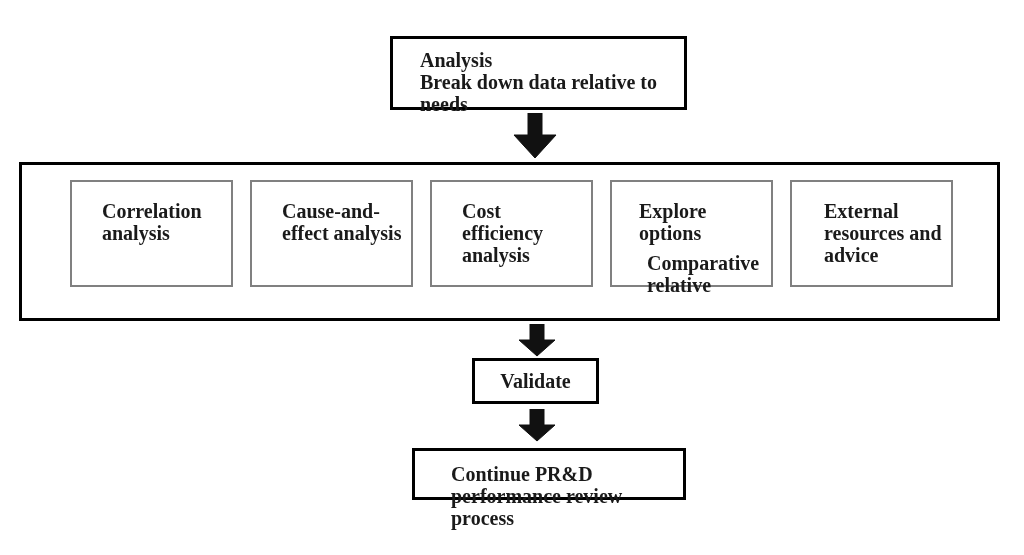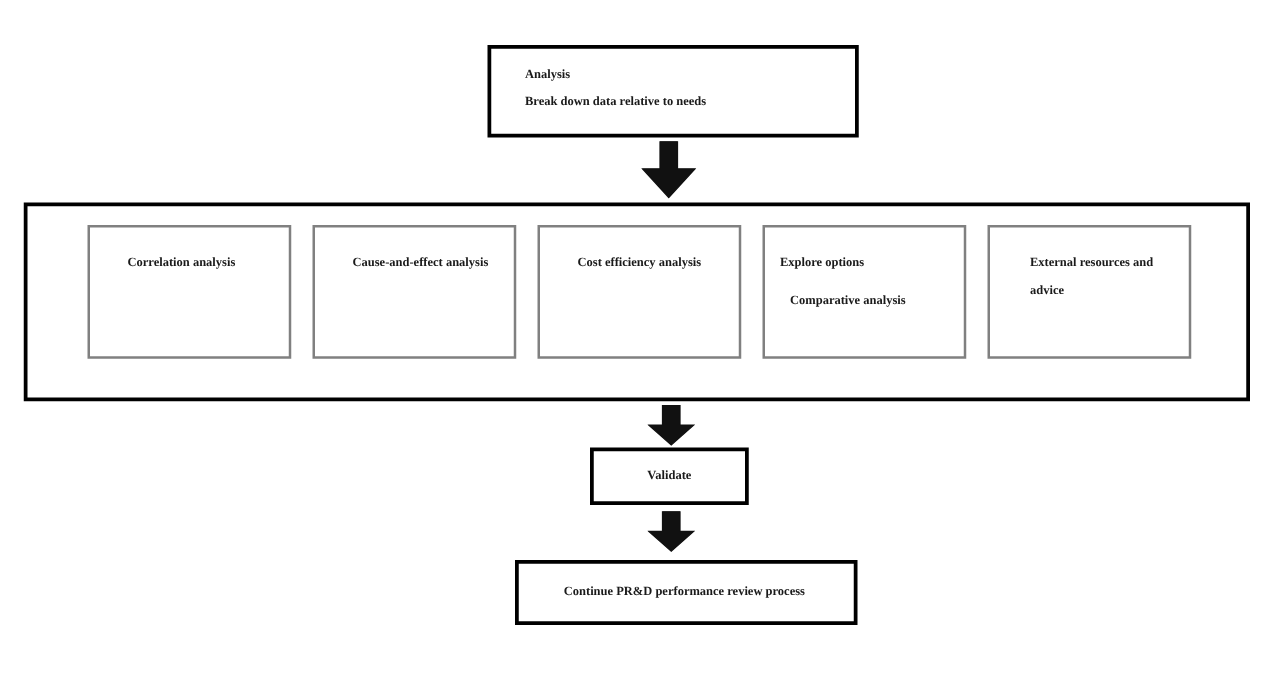--- a/index.html
+++ b/index.html
@@ -6,33 +6,33 @@
     --background:#ffffff;
     --border-strong:#000000;
     --border-inner:#808080;
     --arrow-fill:#111111;
     --text:#1a1a1a;
   }
   html,body{margin:0;padding:0;background:var(--background);}
   .canvas{
     position:relative;width:1024px;height:555px;background:var(--background);
     font-family:"Liberation Serif","DejaVu Serif",serif;
-    font-weight:bold;color:var(--text);font-size:10px;line-height:22px;
+    font-weight:bold;color:var(--text);font-size:20px;line-height:22px;
     overflow:hidden;
   }
   .box{position:absolute;box-sizing:border-box;background:var(--background);}
   .strong{border:3px solid var(--border-strong);}
   .inner{border:2px solid var(--border-inner);}
   .top-box{left:390px;top:36px;width:297px;height:74px;padding:10px 8px 0 27px;}
   .container-box{left:19px;top:162px;width:981px;height:159px;background:transparent;}
   .method-box{top:180px;width:163px;height:107px;padding:18px 6px 0 30px;}
   .mb-0{left:70px;}
   .mb-1{left:250px;}
   .mb-2{left:430px;}
-  .mb-3{left:610px;padding-left:12px;}
+  .mb-3{left:610px;padding-left:27px;}
   .mb-4{left:790px;padding-left:32px;}
   .validate-box{left:472px;top:358px;width:127px;height:46px;display:flex;align-items:center;justify-content:center;}
   .continue-box{left:412px;top:448px;width:274px;height:52px;padding:12px 6px 0 36px;}
   p{margin:0;}
   .w100{max-width:100px;}
   .w125{max-width:125px;}
   .w115{max-width:115px;}
   .w95{max-width:95px;}
   .w140{max-width:140px;}
   .w215{max-width:215px;}
@@ -66,21 +66,21 @@
   <div class="box inner method-box mb-0">
     <p class="w100">Correlation analysis</p>
   </div>
 
   <div class="box inner method-box mb-2">
     <p class="w115">Cost efficiency analysis</p>
   </div>
 
   <div class="box inner method-box mb-3">
     <p>Explore options</p>
-    <p class="w95 second-label">Comparative analysis</p>
+    <p class="w95 second-label">Comparative relative</p>
   </div>
 
   <div class="box inner method-box mb-4">
     <p class="w140">External resources and advice</p>
   </div>
 
   <svg class="arrow arrow-2" width="38" height="33" viewBox="0 0 38 33" aria-hidden="true">
     <polygon points="12,0 26,0 26,16 37,16 19,32 1,16 12,16"></polygon>
   </svg>
 

